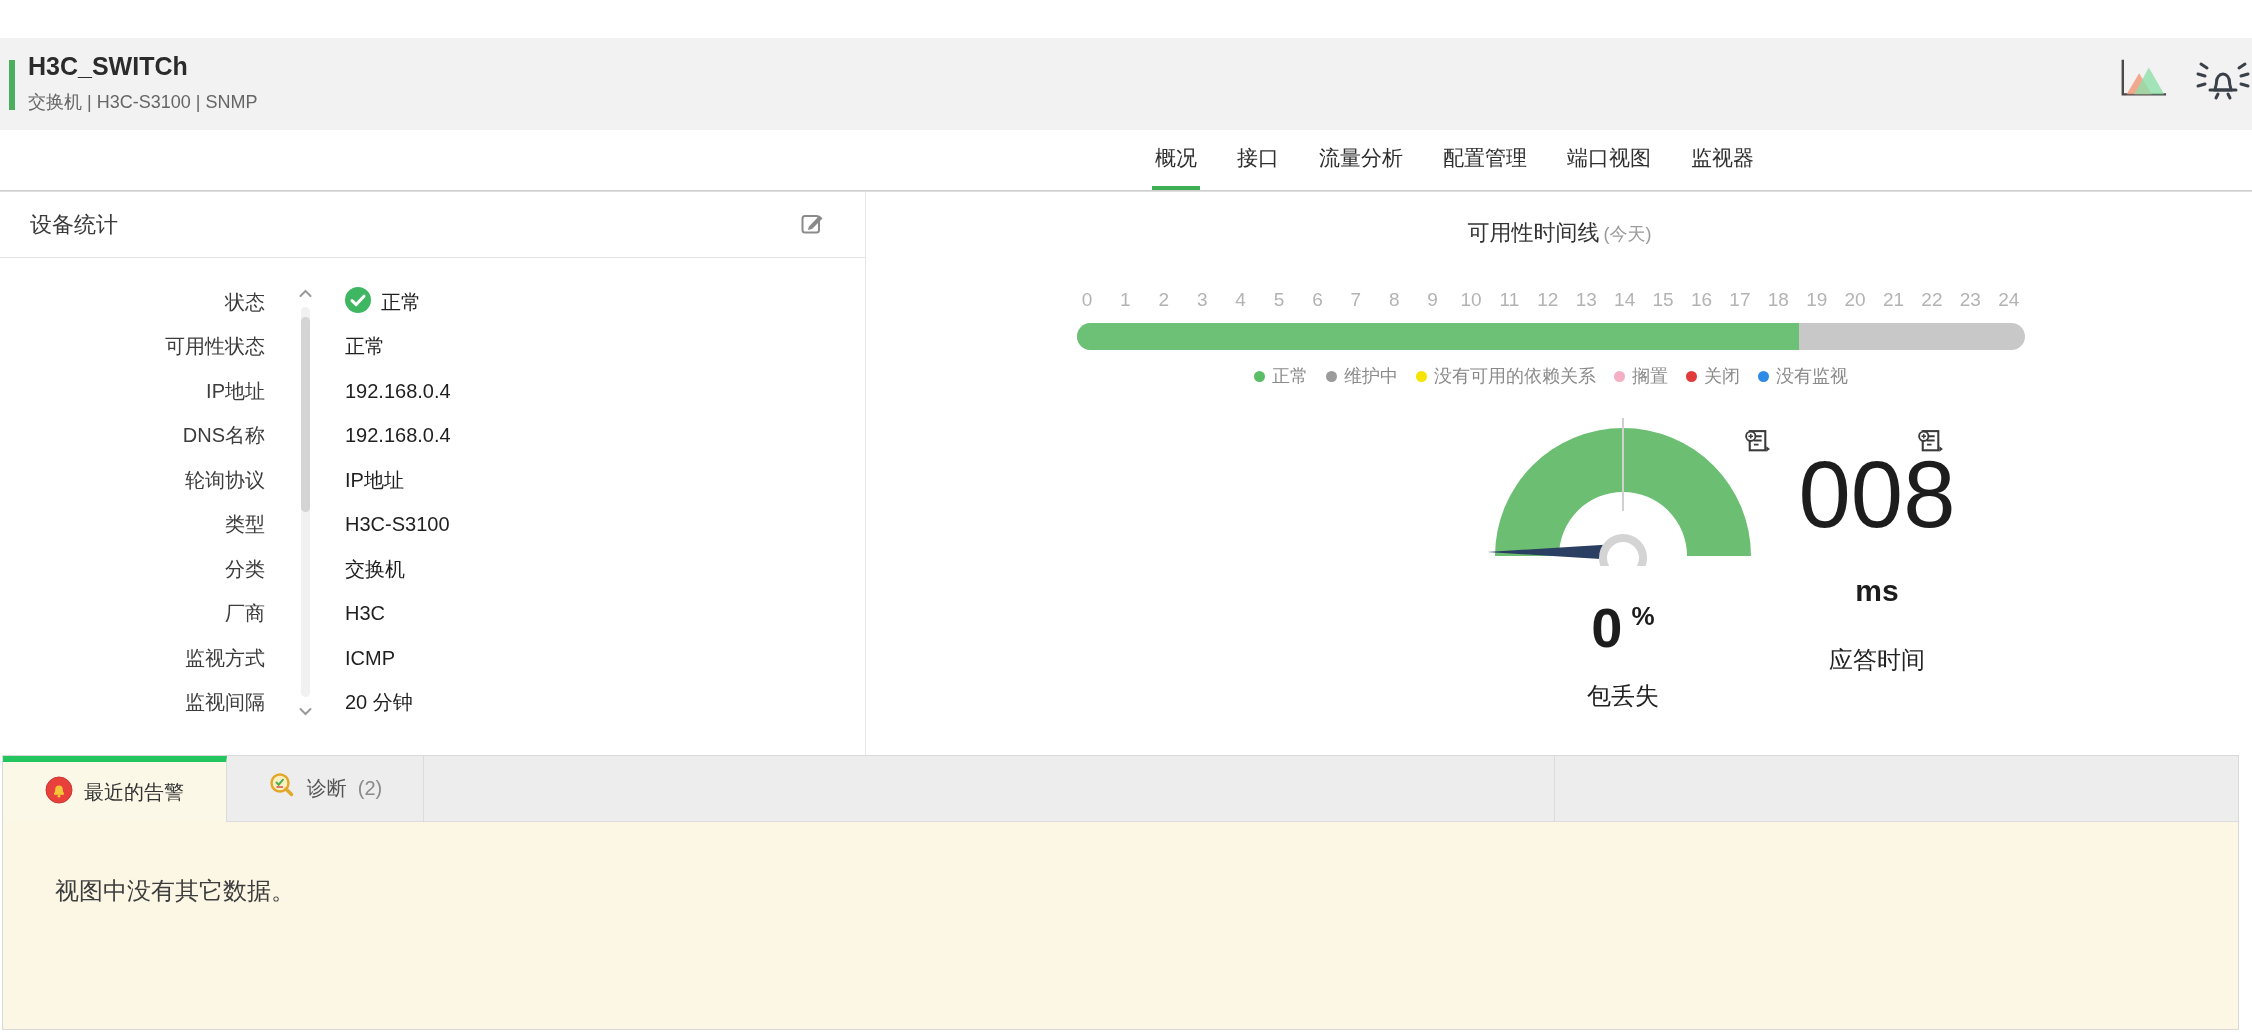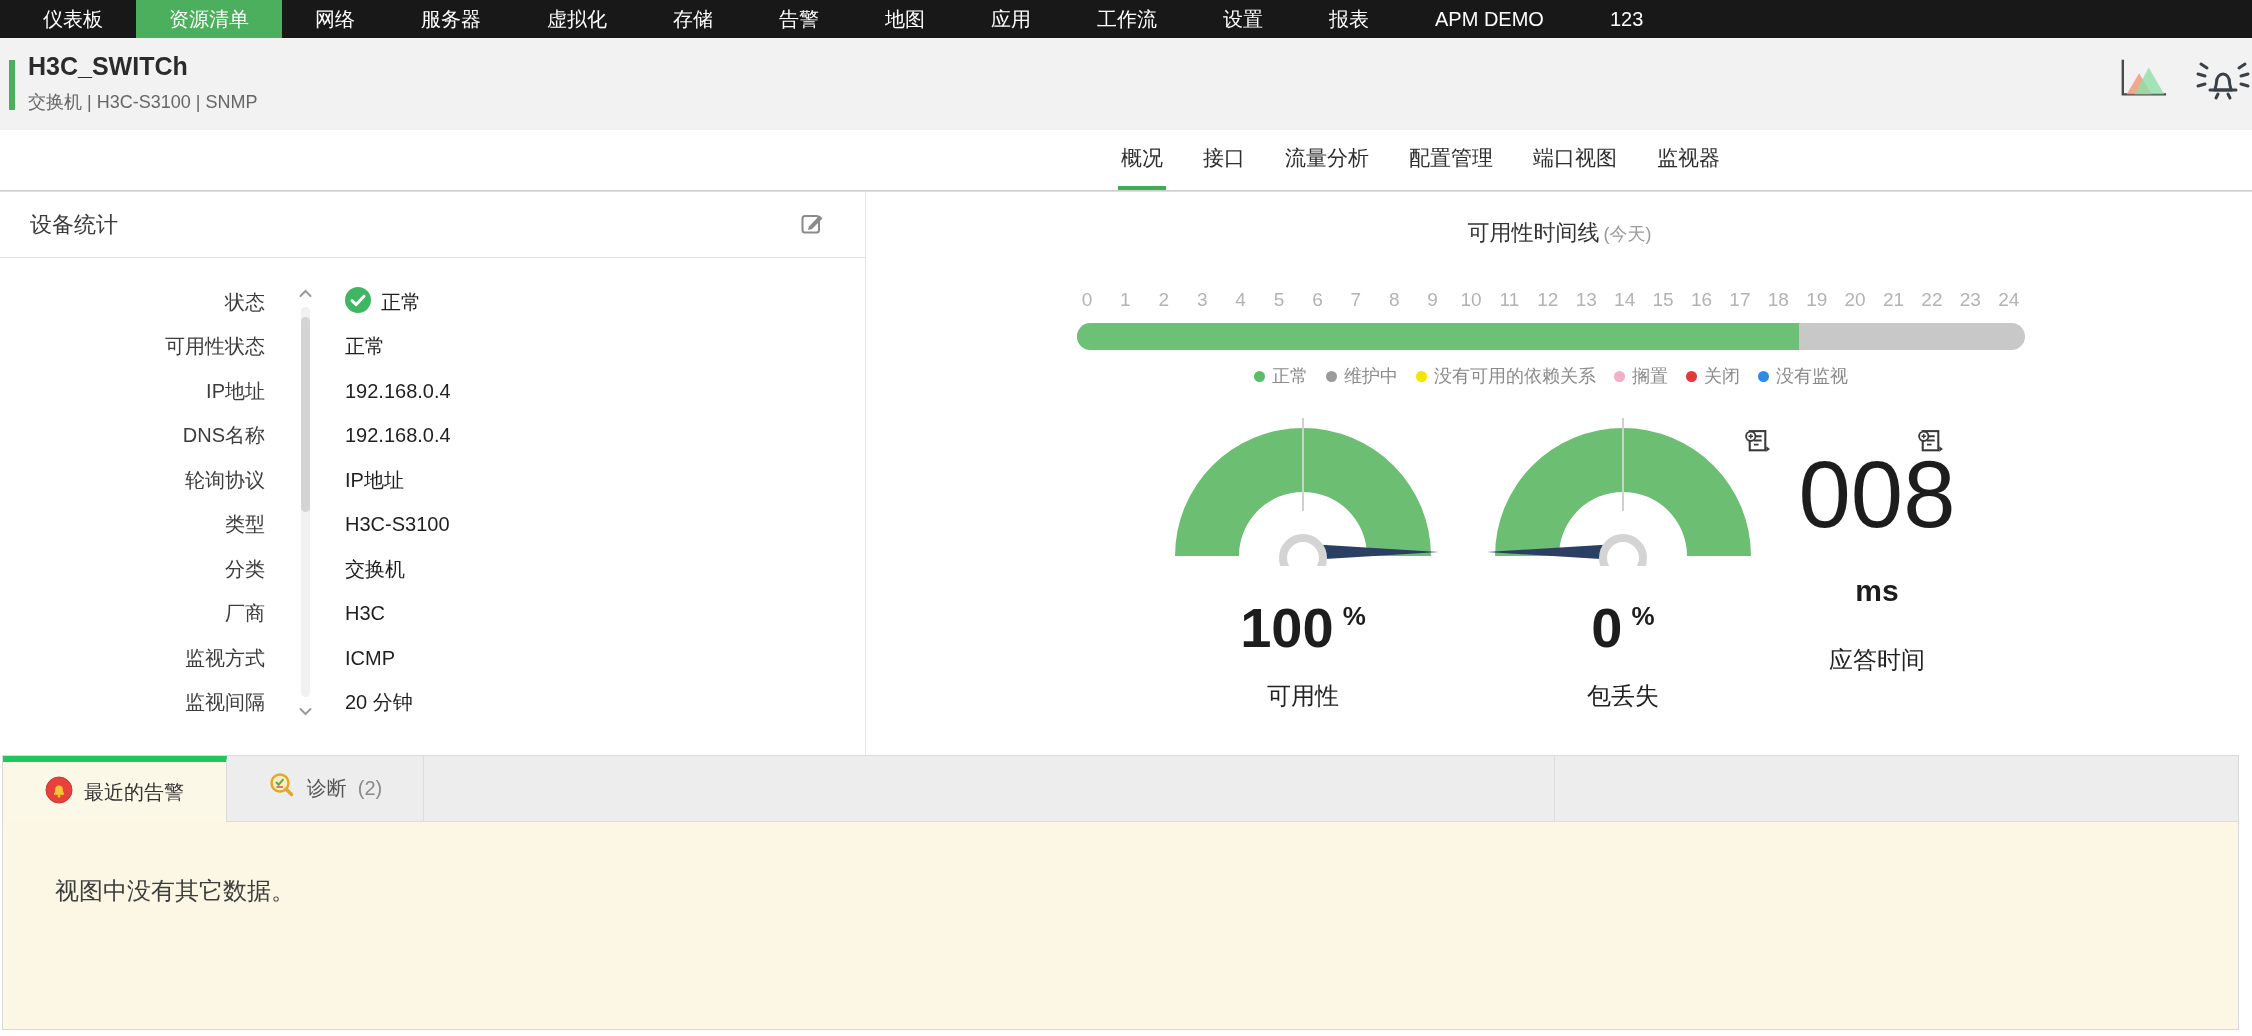--- a/index.html
+++ b/index.html
@@ -18,21 +18,21 @@
   .dev-header { position:absolute; top:38px; left:0; width:100%; height:105px;
                 background:#F2F2F2; border-bottom:1px solid #DBDBDB; }
   .accent-bar { position:absolute; left:9px; top:22px; width:6px; height:50px; background:#4CAF5D; }
   .dev-title { position:absolute; left:28px; top:14px; font-size:25px; font-weight:bold; color:#2B2B2B; }
   .dev-subtitle { position:absolute; left:28px; top:52px; font-size:18px; color:#666; }
   .hdr-icons { position:absolute; right:0; top:16px; display:flex; align-items:center; gap:26px; }
 
   
   .tabbar { position:absolute; top:130px; left:0; width:100%; height:61px;
             background:#fff; border-bottom:1px solid #CFCFCF; }
-  .tab-group { position:absolute; left:1118px; top:0; height:100%; display:flex; gap:34px; }
+  .tab-group { position:absolute; left:1152px; top:0; height:100%; display:flex; gap:34px; }
   .page-tab { display:flex; align-items:center; height:100%; font-size:21px; color:#2E2E2E;
               border-bottom:4px solid transparent; padding:0 3px; cursor:pointer; }
   .page-tab.active { border-bottom-color:#3DAE53; }
 
   
   .content { position:absolute; top:191px; left:0; width:2252px; height:684px; background:#fff; }
 
   .stats-card { position:absolute; left:0; top:0; width:866px; height:100%;
                 border-right:1px solid #E6E6E6; }
   .stats-card-head { height:66px; border-bottom:1px solid #E3E3E3; display:flex;
@@ -87,36 +87,20 @@
   .alert-tab.t2 { width:197px; }
   .tab-count { color:#8A8A8A; }
   .strip-divider { position:absolute; left:1551px; top:0; width:1px; height:100%; background:#DCDCDC; }
   .alerts-body { padding:53px 0 0 52px; font-size:24px; color:#3D3D3D; }
 </style>
 </head>
 <body>
 
 <div id="page">
 
-  <div class="navbar">
-    <div class="nav-item">仪表板</div>
-    <div class="nav-item active">资源清单</div>
-    <div class="nav-item">网络</div>
-    <div class="nav-item">服务器</div>
-    <div class="nav-item">虚拟化</div>
-    <div class="nav-item">存储</div>
-    <div class="nav-item">告警</div>
-    <div class="nav-item">地图</div>
-    <div class="nav-item">应用</div>
-    <div class="nav-item">工作流</div>
-    <div class="nav-item">设置</div>
-    <div class="nav-item">报表</div>
-    <div class="nav-item">APM DEMO</div>
-    <div class="nav-item">123</div>
-  </div>
 
   <div class="dev-header">
     <div class="accent-bar"></div>
     <div class="dev-title">H3C_SWITCh</div>
     <div class="dev-subtitle">交换机 | H3C-S3100  | SNMP</div>
     <div class="hdr-icons">
       <span style="cursor:pointer;">
         <svg width="50" height="44" viewBox="0 0 52 44">
           <path d="M5 3 V39 H50" stroke="#4A4A4A" stroke-width="2.5" fill="none"></path>
           <polygon points="9,39 22,17 35,39" fill="#F2A083" fill-opacity="0.9"></polygon>
@@ -286,30 +270,20 @@
         <div class="legend-item">
           <span class="legend-dot" style="background-color: rgb(226, 58, 58);"></span>
           <span class="legend-label">关闭</span>
         </div>
         <div class="legend-item">
           <span class="legend-dot" style="background-color: rgb(46, 139, 230);"></span>
           <span class="legend-label">没有监视</span>
         </div>
       </div>
 
-      <div class="gauge-block" style="left:296px;">
-        <svg width="280" height="150" viewBox="0 0 280 150">
-          <path d="M12 140 A128 128 0 0 1 268 140 L204 140 A64 64 0 0 0 76 140 Z" fill="#6CBF72"></path>
-          <line x1="140" y1="2" x2="140" y2="95" stroke="#D0D0D0" stroke-width="2"></line>
-          <polygon points="146,128 276,136 146,144" fill="#2B3F63"></polygon>
-          <circle cx="140" cy="142" r="20" fill="#fff" stroke="#D4D4D4" stroke-width="8"></circle>
-        </svg>
-        <div class="gauge-value"><span>100</span><span class="gauge-unit">%</span></div>
-        <div class="gauge-label">可用性</div>
-      </div>
 
       <div class="gauge-block" style="left:616px;">
         <svg width="280" height="150" viewBox="0 0 280 150">
           <path d="M12 140 A128 128 0 0 1 268 140 L204 140 A64 64 0 0 0 76 140 Z" fill="#6CBF72"></path>
           <line x1="140" y1="2" x2="140" y2="95" stroke="#D0D0D0" stroke-width="2"></line>
           <polygon points="134,128 4,136 134,144" fill="#2B3F63"></polygon>
           <circle cx="140" cy="142" r="20" fill="#fff" stroke="#D4D4D4" stroke-width="8"></circle>
         </svg>
         <div class="gauge-value"><span>0</span><span class="gauge-unit">%</span></div>
         <div class="gauge-label">包丢失</div>

